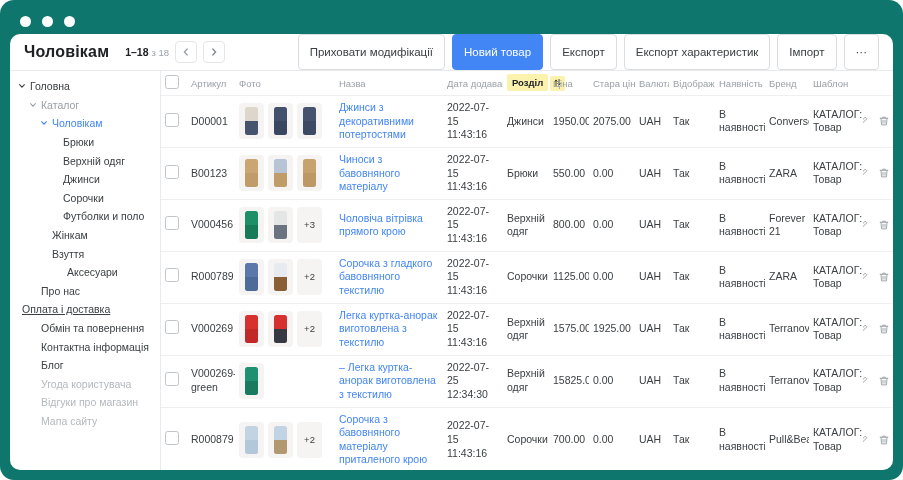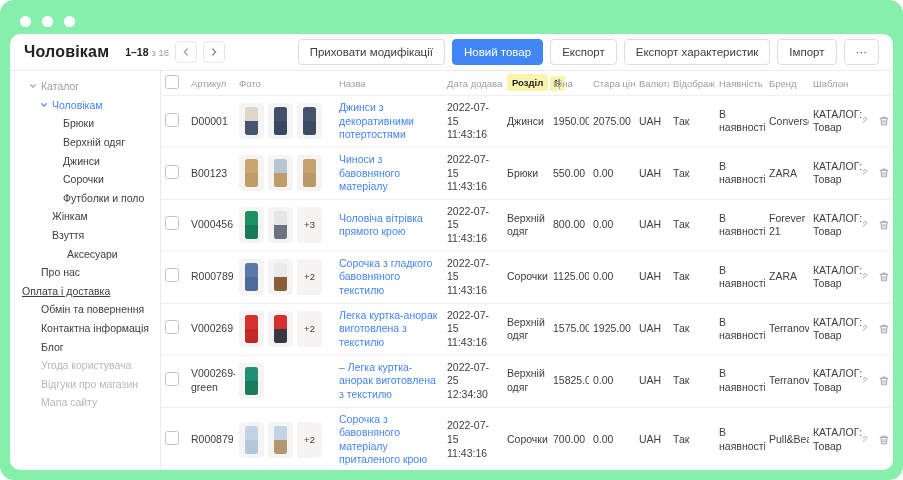--- a/index.html
+++ b/index.html
@@ -1,31 +1,31 @@
 <!DOCTYPE html>
 <html><head>
 <meta charset="utf-8">
 <style>
   html,body{margin:0;padding:0;background:#fff;width:903px;height:480px;
     font-family:"Liberation Sans","DejaVu Sans",sans-serif;}
-  .window{position:absolute;inset:0;background:#86efac;border-radius:14px;overflow:hidden;}
+  .window{position:absolute;inset:0;background:#0f766e;border-radius:14px;overflow:hidden;}
   .dots{position:absolute;top:16px;left:20px;display:flex;gap:11px;}
   .dot{width:11px;height:11px;border-radius:50%;background:#fff;}
   .card{position:absolute;left:10px;right:10px;top:34px;bottom:10px;background:#fff;
     border-radius:10px;overflow:hidden;display:flex;flex-direction:column;}
   
   .topbar{flex:0 0 36px;display:flex;align-items:center;padding:0 14px;border-bottom:1px solid #e8eaed;}
   .title{font-size:16px;font-weight:600;color:#202124;letter-spacing:.2px;}
   .pag{display:flex;align-items:baseline;margin-left:16px;}
   .pag-range{font-size:10.5px;font-weight:700;color:#202124;}
   .pag-of{font-size:9.5px;color:#9aa0a6;margin-left:3px;}
   .nav-btn{width:22px;height:22px;border:1px solid #e3e5e8;border-radius:4px;background:#fff;
     display:flex;align-items:center;justify-content:center;margin-left:6px;cursor:pointer;padding:0;}
   .actions{margin-left:auto;display:flex;gap:7px;align-items:center;}
-  .btn{height:26px;padding:0 11px;border:1px solid #dadce0;border-radius:4px;background:#fff;
+  .btn{height:36px;padding:0 11px;border:1px solid #dadce0;border-radius:4px;background:#fff;
     font-size:11.5px;color:#3c4043;font-family:inherit;cursor:pointer;white-space:nowrap;}
   .btn.primary{background:#4285f4;border-color:#4285f4;color:#fff;}
   
   .main{flex:1;display:flex;min-height:0;}
   .sidebar{width:150px;flex:0 0 150px;border-right:1px solid #e8eaed;padding-top:6px;overflow:hidden;}
   .side-item{height:18.6px;display:flex;align-items:center;font-size:10.5px;color:#3c4043;cursor:pointer;}
   .side-item .chev{width:12px;display:flex;align-items:center;color:inherit;}
   .side-item .chev-sp{width:12px;flex:0 0 12px;}
   .side-item.muted{color:#9aa0a6;}
   .side-item.active{color:#4285f4;}
@@ -83,20 +83,28 @@
           <button class="btn primary">Новий товар</button>
           <button class="btn">Експорт</button>
           <button class="btn">Експорт характеристик</button>
           <button class="btn">Імпорт</button>
           <button class="btn">···</button>
         </span>
     </div>
 
     <div class="main">
       <nav class="sidebar">
+          <div class="side-item normal" style="padding-left: 8px;">
+            <span class="chev">
+              <svg width="8" height="8" viewBox="0 0 10 10">
+                <path d="M2 3.2l3 3.2 3-3.2" fill="none" stroke="currentColor" stroke-width="1.3" stroke-linecap="round"></path>
+              </svg>
+            </span>
+            <span>Головна</span>
+          </div>
           <div class="side-item muted" style="padding-left: 19px;">
             <span class="chev">
               <svg width="8" height="8" viewBox="0 0 10 10">
                 <path d="M2 3.2l3 3.2 3-3.2" fill="none" stroke="currentColor" stroke-width="1.3" stroke-linecap="round"></path>
               </svg>
             </span>
             <span>Каталог</span>
           </div>
           <div class="side-item active" style="padding-left: 30px;">
             <span class="chev">

